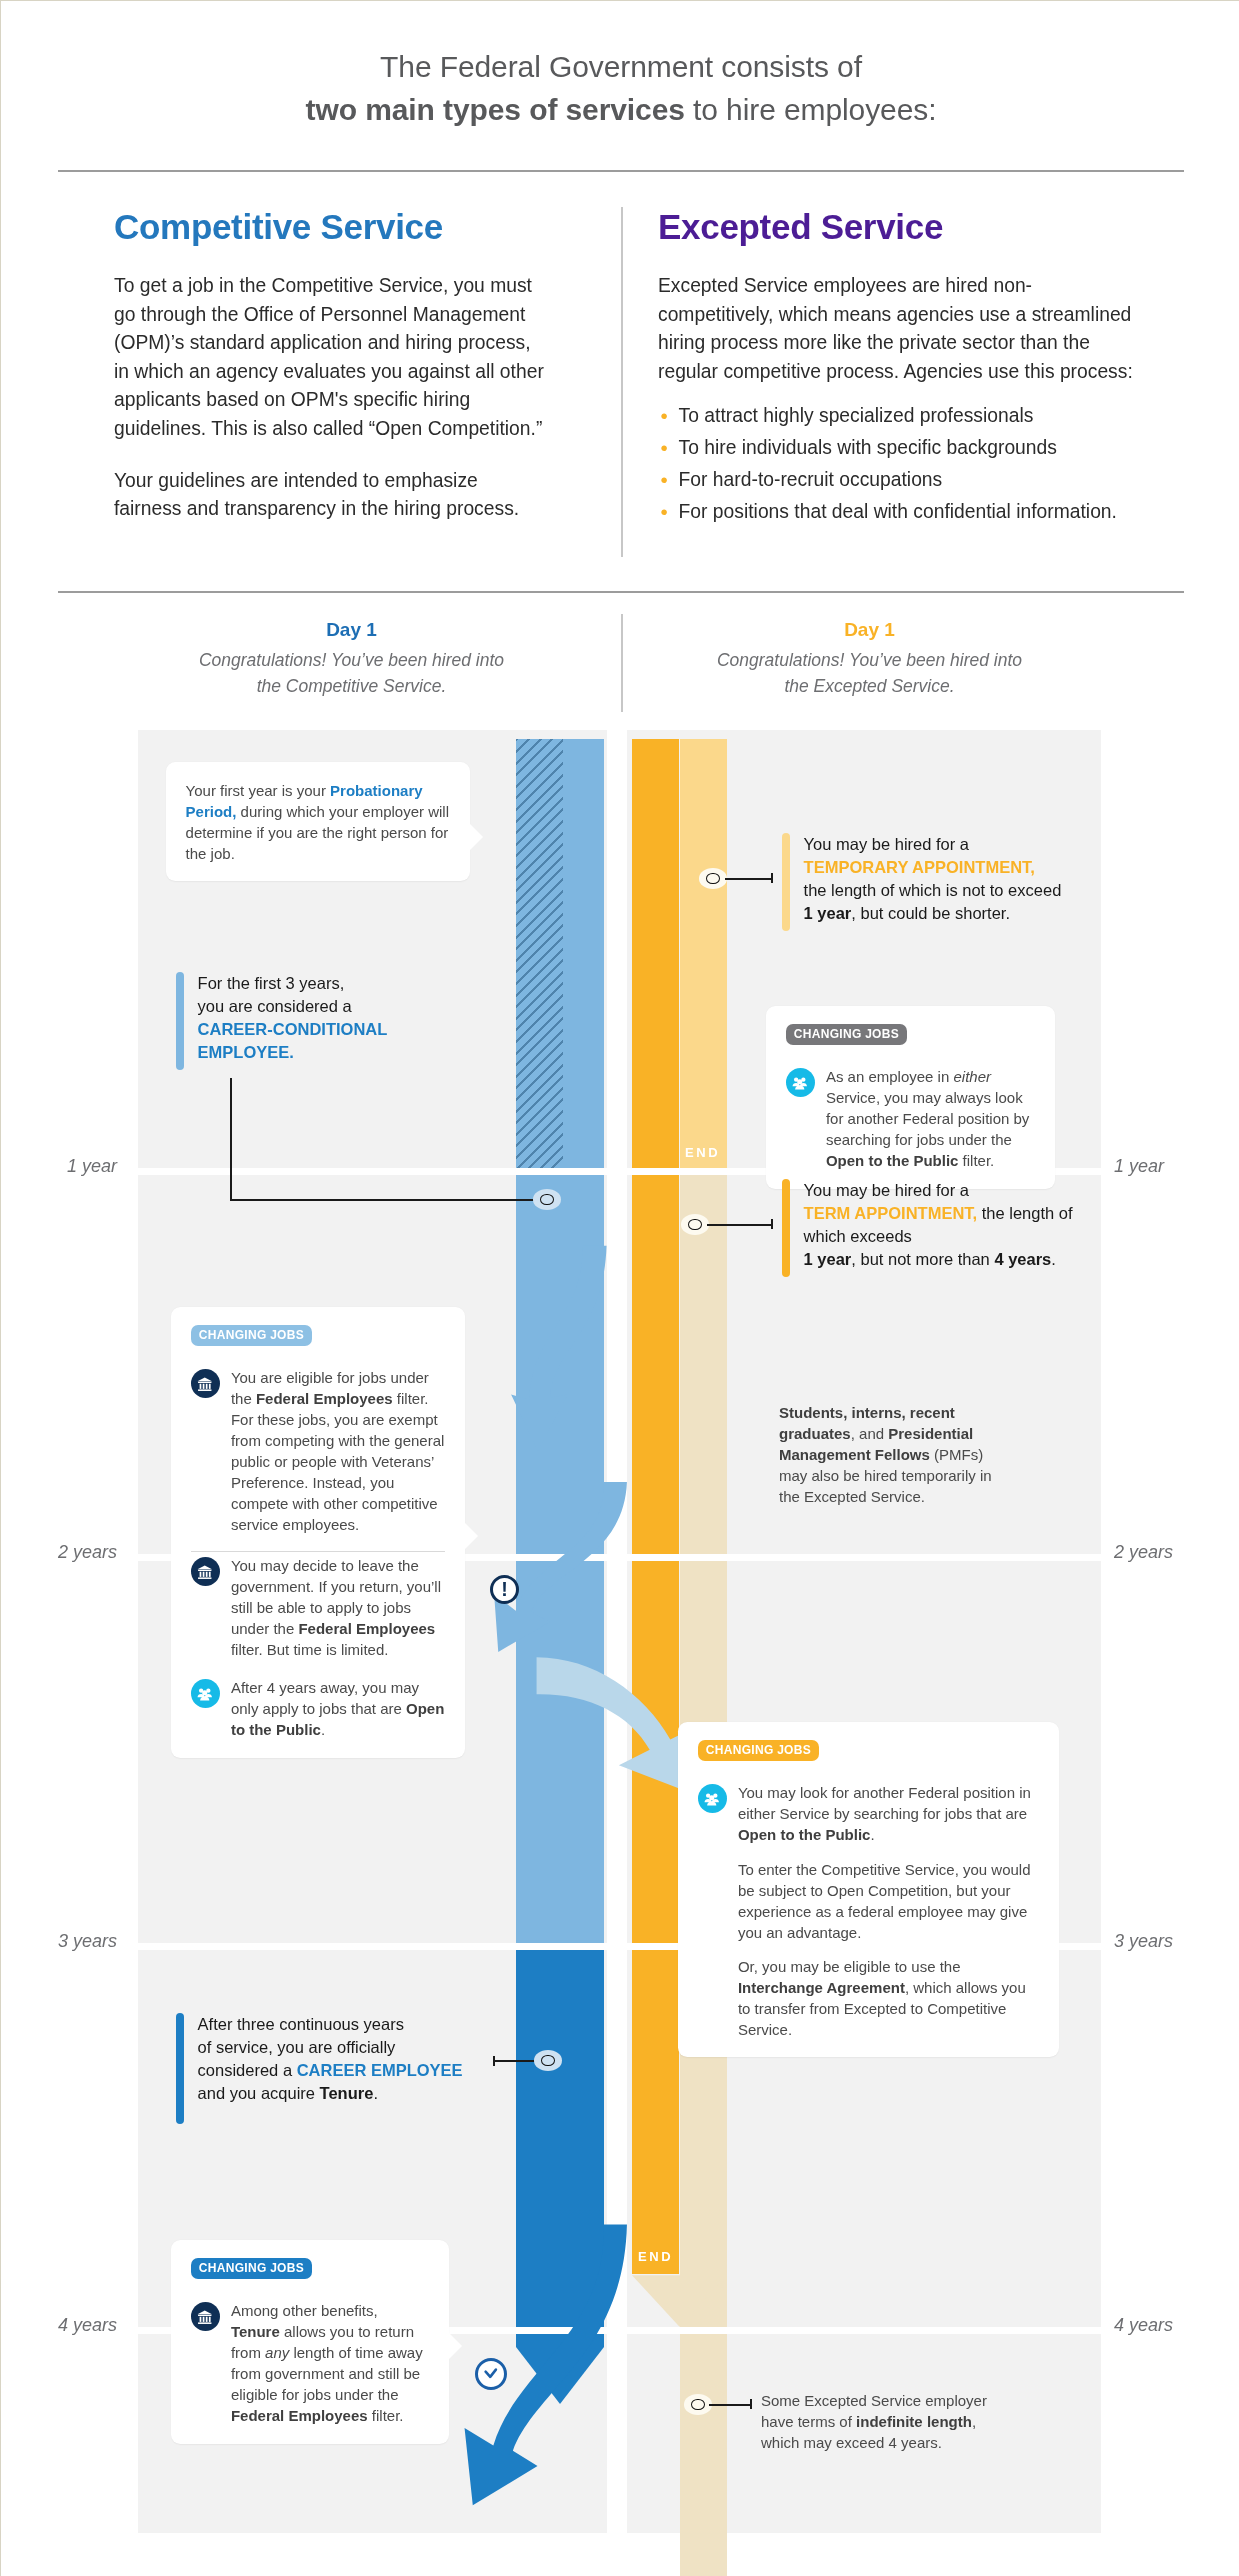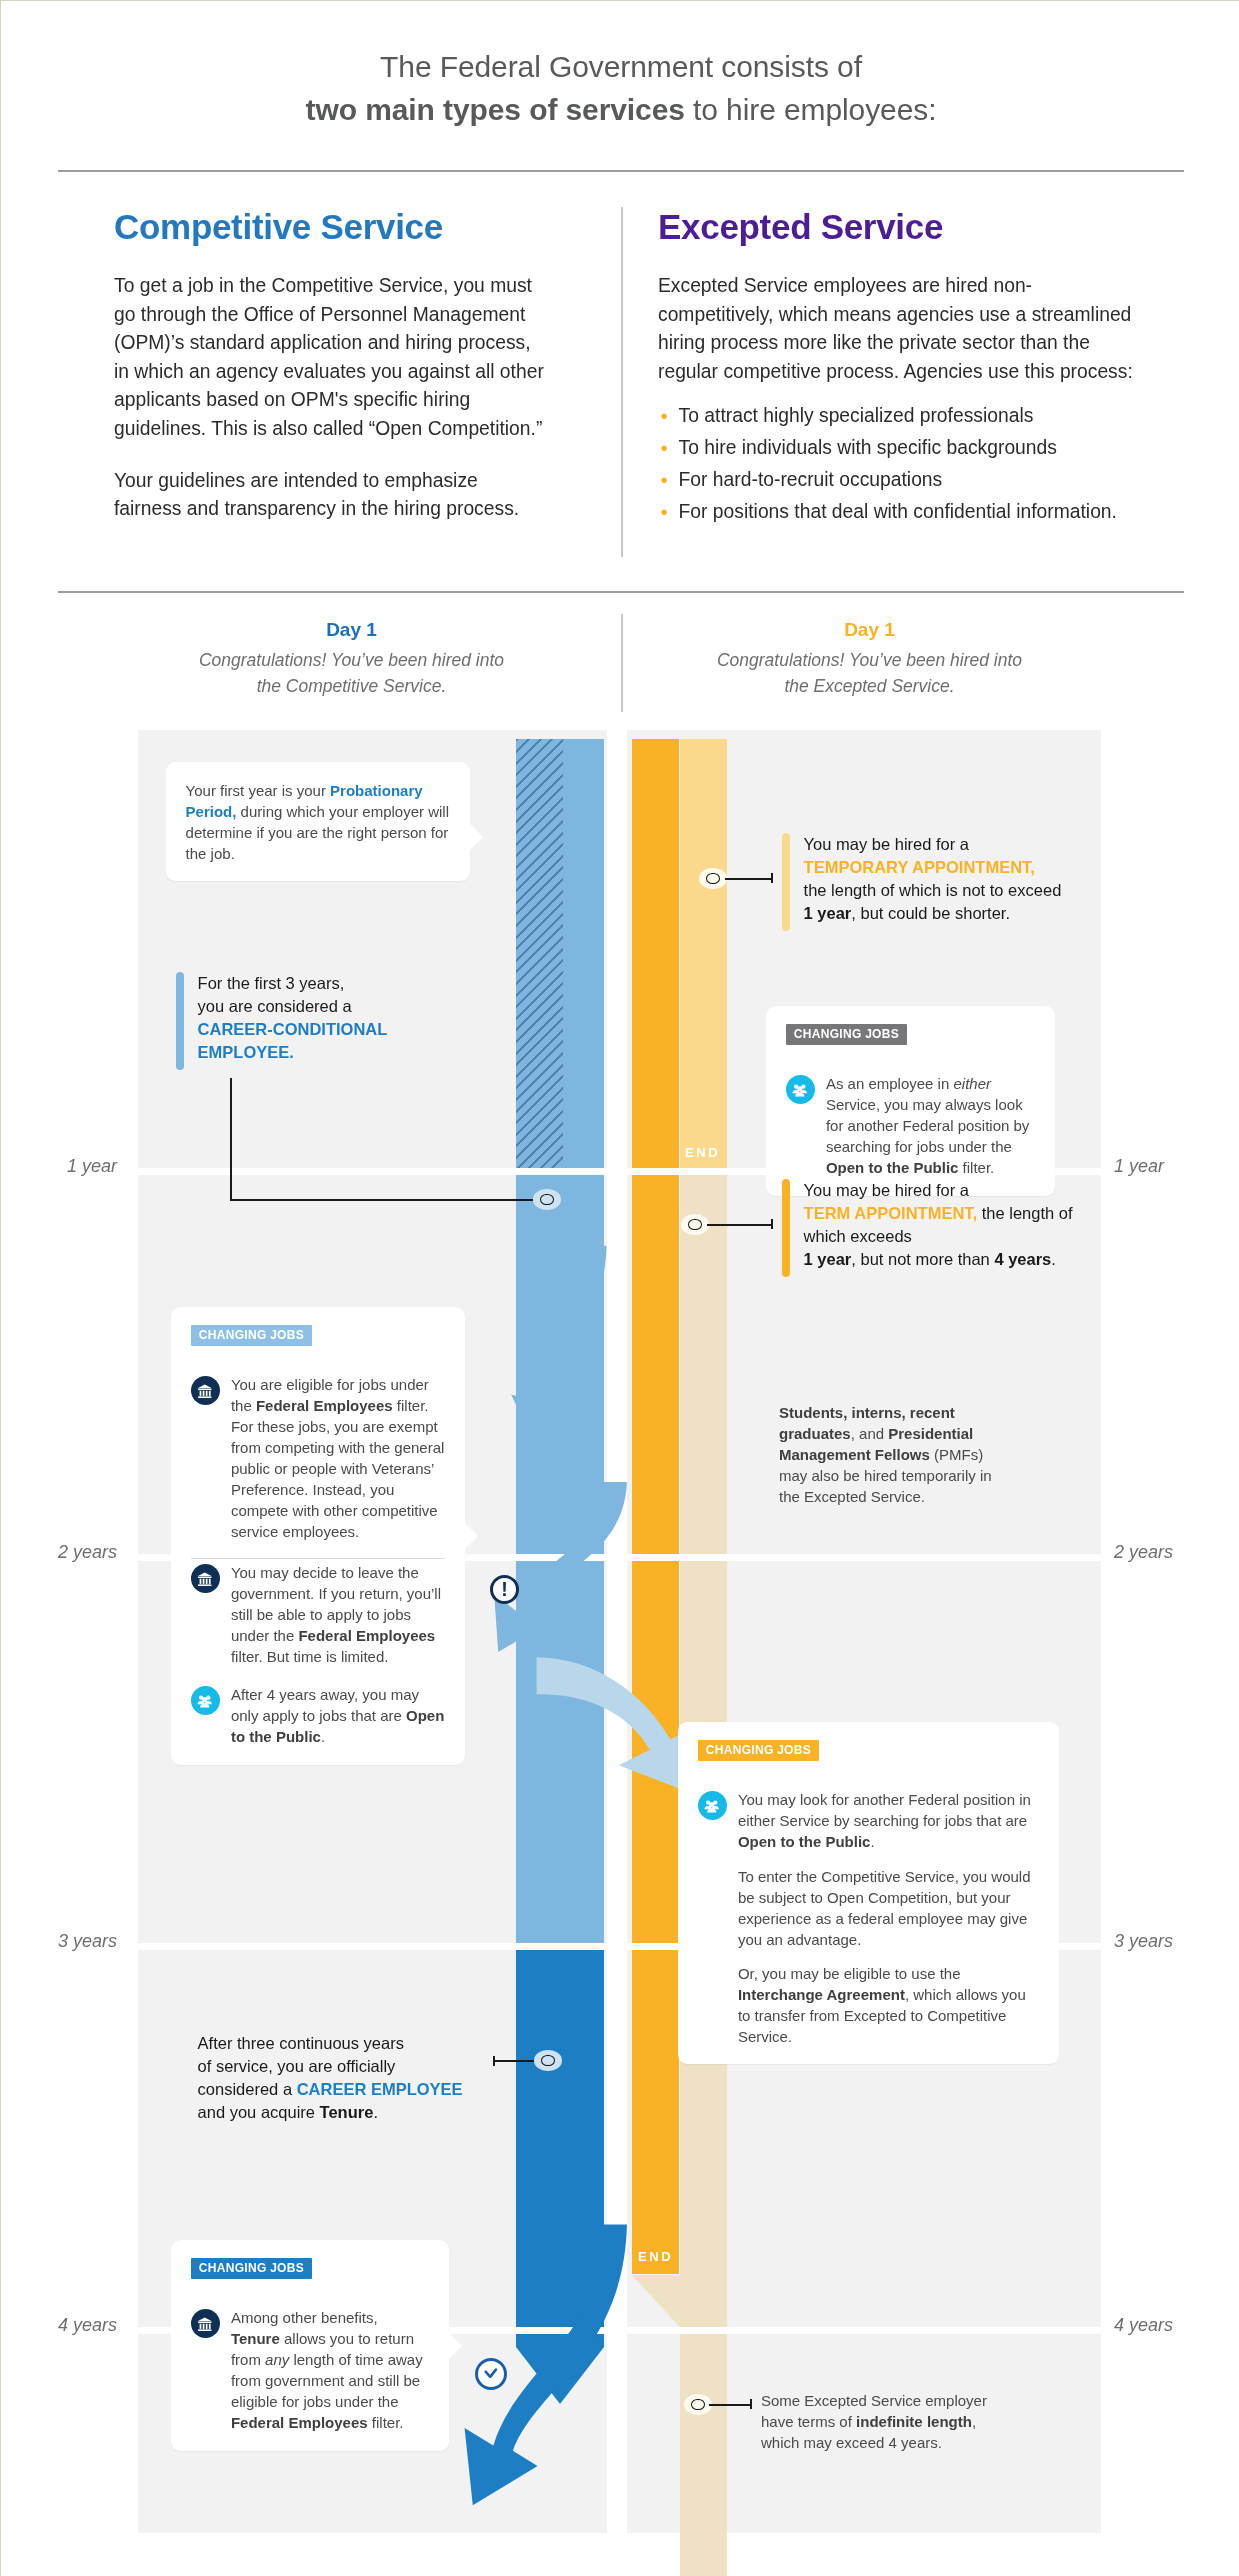--- a/index.html
+++ b/index.html
@@ -132,22 +132,22 @@
   .card .notch {
     position: absolute; right: -13.4px; top: 62px;
     width: 0; height: 0;
     border-top: 13.4px solid transparent;
     border-bottom: 13.4px solid transparent;
     border-left: 13.4px solid #ffffff;
   }
 
   .tag {
     display: inline-block; color: #ffffff; font-size: 12px; font-weight: bold;
-    letter-spacing: 0.3px; padding: 3.6px 8.2px 4.1px; border-radius: 1px;
-    margin-bottom: 28px;
+    letter-spacing: 0.3px; padding: 3.6px 8.2px 4.1px; border-radius: 7px;
+    margin-bottom: 21px;
   }
   .tag.lightblue { background: #8dc0e4; }
   .tag.grey      { background: #77777a; }
   .tag.gold      { background: #f9b226; }
   .tag.blue      { background: #1d7ec4; }
 
   .icon-row { display: flex; align-items: flex-start; gap: 11.3px; }
   .icon-row + .icon-row { margin-top: 17.5px; }
   .icon-circle {
     flex: 0 0 auto; width: 29px; height: 29px; border-radius: 50%;
@@ -376,21 +376,21 @@
 
     <svg class="arrowsvg" style="left:453px; top:752px;" width="175" height="206" viewBox="0 0 340 400">
       <path d="M290 0 C300 130 150 150 120 250 L78 218 L86 330 L186 272 L150 252 C176 176 330 152 336 0 Z" fill="#7eb6e0"></path>
     </svg>
     <div class="alertbadge" style="left:489px; top:845px;">!</div>
 
     <svg class="arrowsvg" style="left:515px; top:917px;" width="216" height="216" viewBox="0 0 420 420">
       <path d="M40 20 C150 20 250 90 300 180 L360 150 L330 280 L200 230 L260 200 C220 130 140 90 40 92 Z" fill="#b9d7ea"></path>
     </svg>
 
-    <div class="accent" style="left:175px; top:1283px; width:340px; height:111px;align-items:flex-end;">
+    <div class="accent" style="left:175px; top:1283px; width:340px; height:111px;">
       <div class="stripe blue"></div>
       <div class="accent-text">
         <span>After three continuous years</span><br>
         <span>of service, you are officially</span><br>
         <span>considered a </span><span class="blue">CAREER EMPLOYEE</span><br>
         <span>and you acquire </span><b>Tenure</b><span>.</span>
       </div>
     </div>
     <div class="leader" style="left:492px; top:1330px; width:46px;"></div>
     <div class="leader-cap" style="left:492px; top:1326px;"></div>

